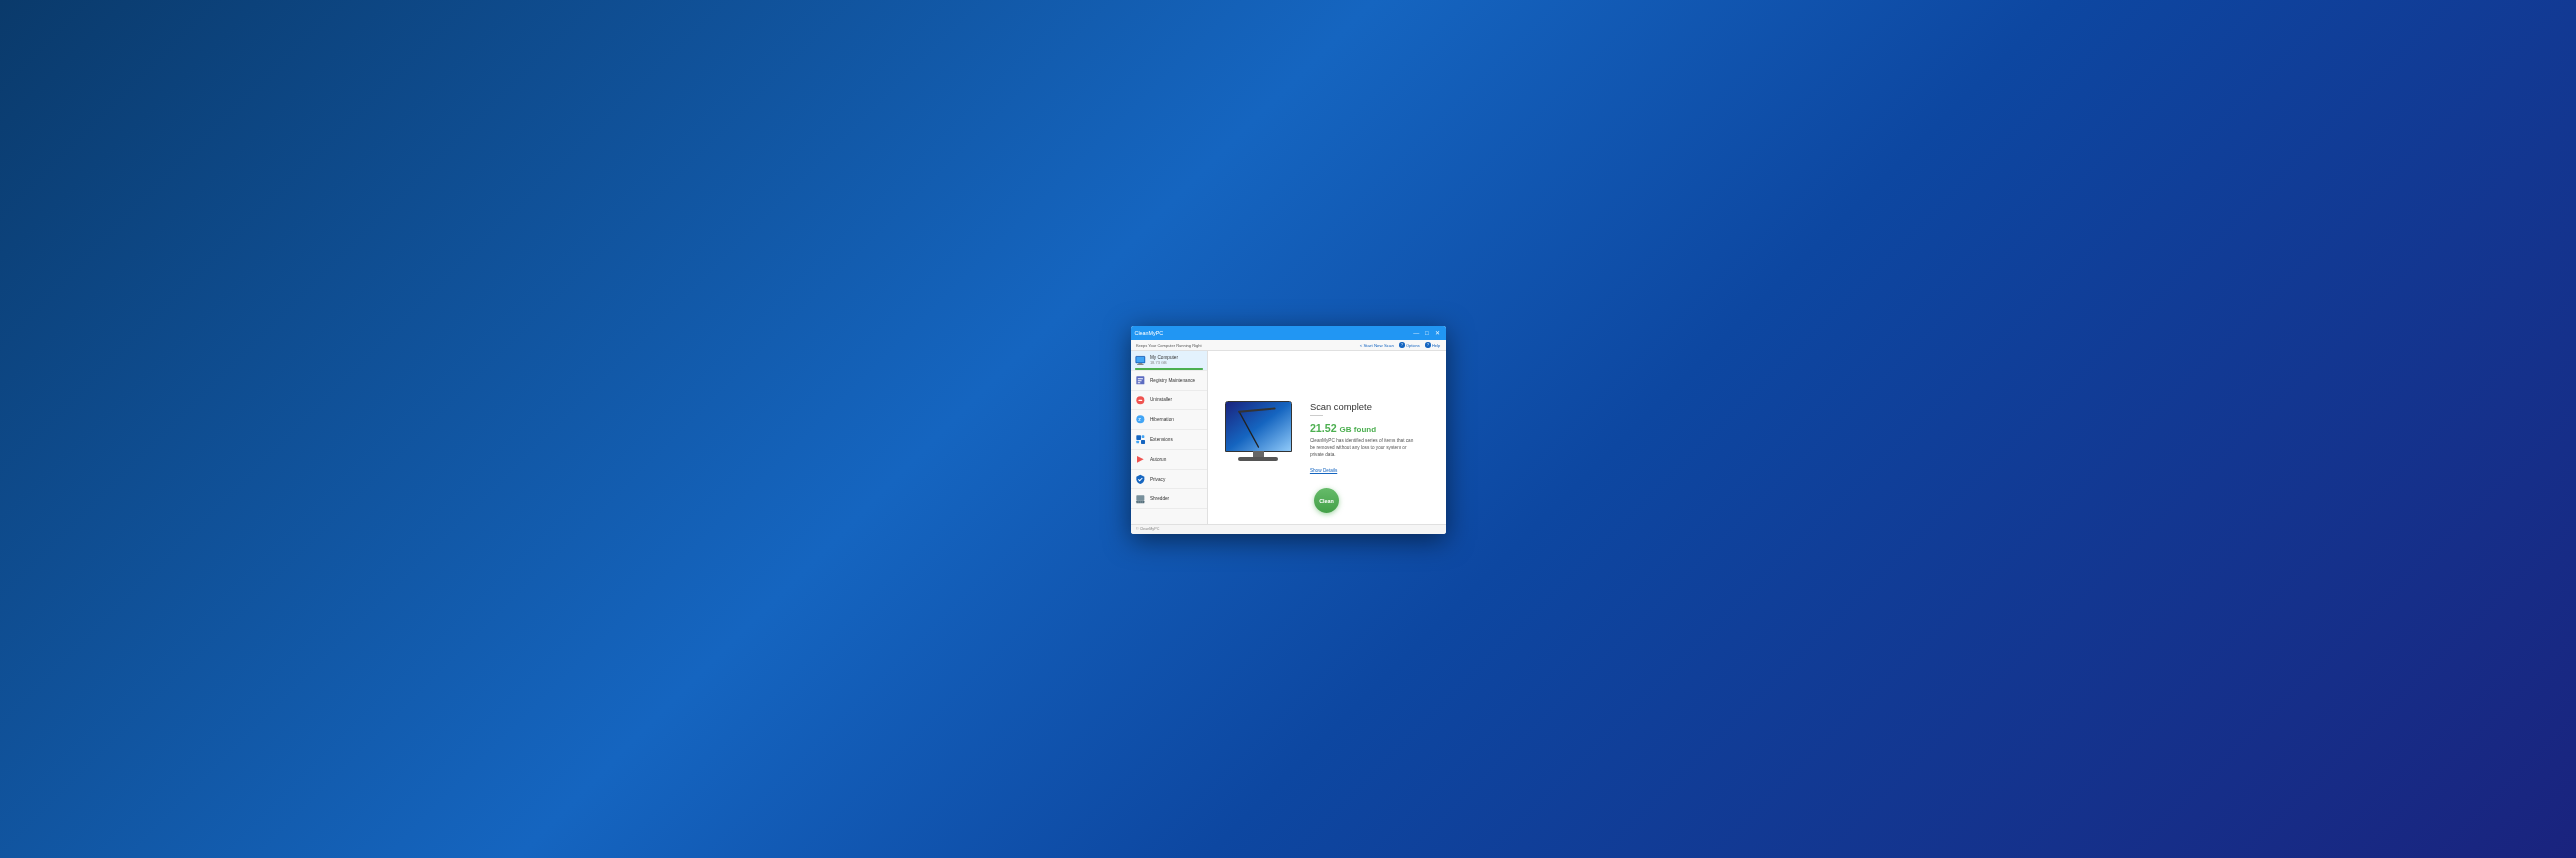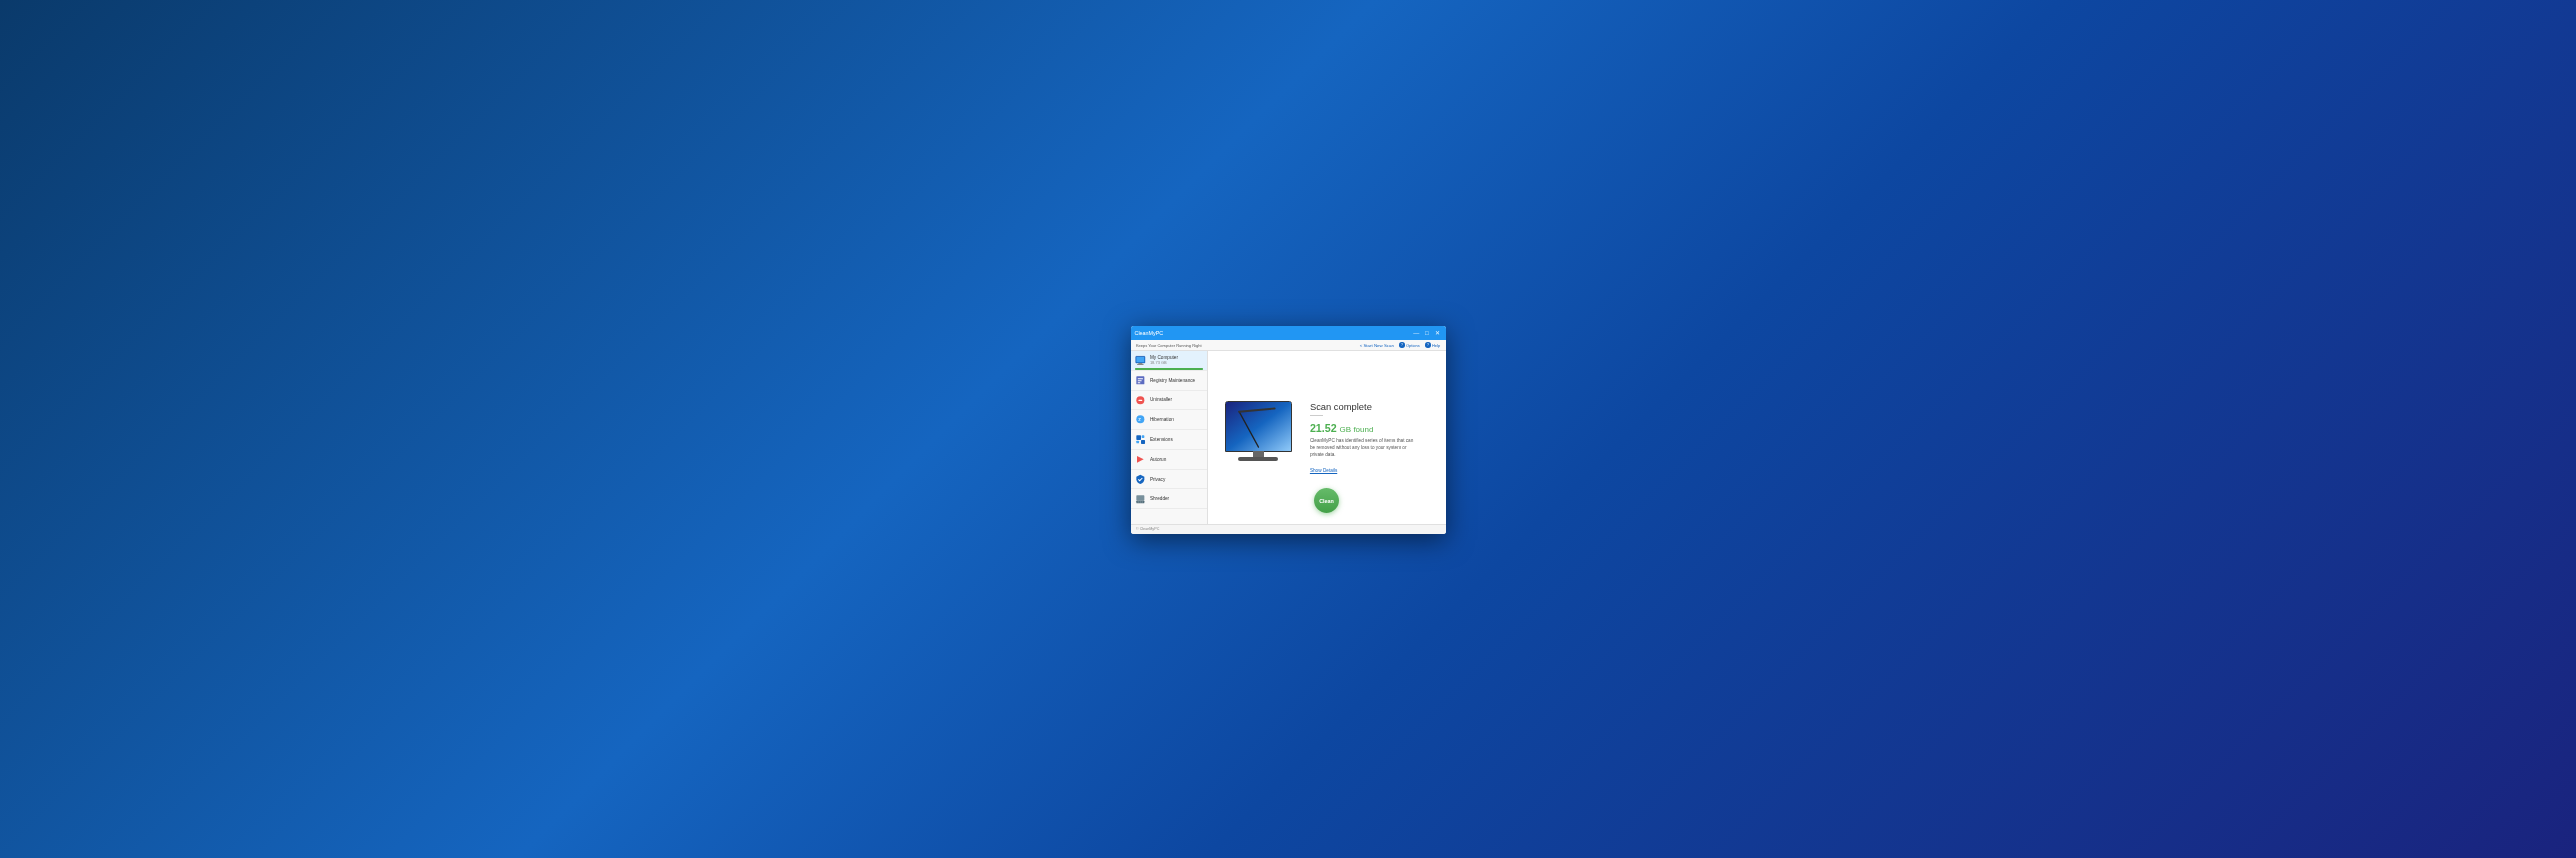--- a/index.html
+++ b/index.html
@@ -269,21 +269,21 @@
 
     .scan-size {
       font-size: 10.7px;
       color: #4caf50;
       font-weight: 600;
       margin-bottom: 2.7px;
     }
 
     .scan-size span.unit {
       font-size: 8px;
-      font-weight: 400;
+      font-weight: 700;
     }
 
     .scan-description {
       font-size: 4.7px;
       color: #555;
       line-height: 1.5;
       margin-bottom: 4px;
       max-width: 107px;
     }
 

